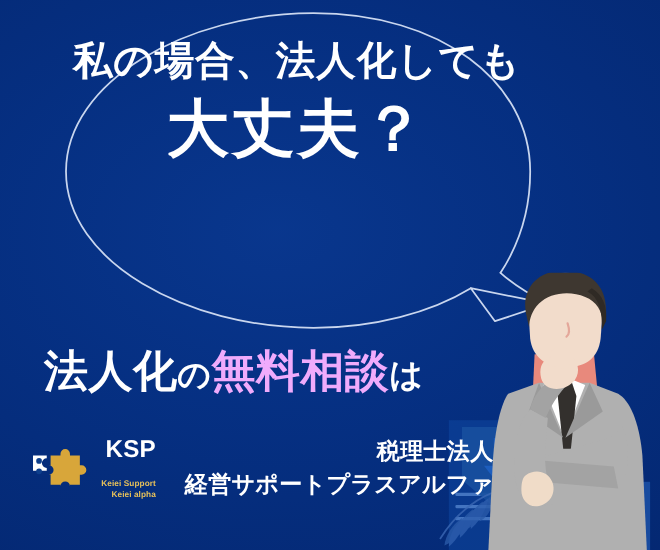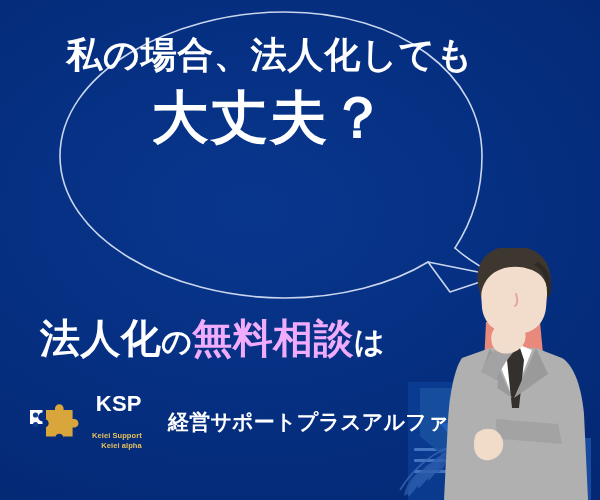--- a/index.html
+++ b/index.html
@@ -270,20 +270,21 @@
       </svg>
       <div class="logo-words">
         <div class="logo-ksp">KSP</div>
         <div class="logo-tag">
           <div>Keiei Support</div>
           <div>Keiei alpha</div>
         </div>
       </div>
     </div>
     <div class="company">
+      <div>税理士法人</div>
       <div>経営サポートプラスアルファ</div>
     </div>
   </div>
 
   <svg class="person" viewBox="0 0 186 252">
 
     <path d="M66 74 L120 74 L124 116 L64 116 Z" fill="#e8897c"></path>
 
     <path d="M42 110 C36 118 30 140 28 172 L24 252 L168 252 L164 166 C161 134 152 116 142 110
              L116 100 L70 100 Z" fill="#b0b0b0"></path>

